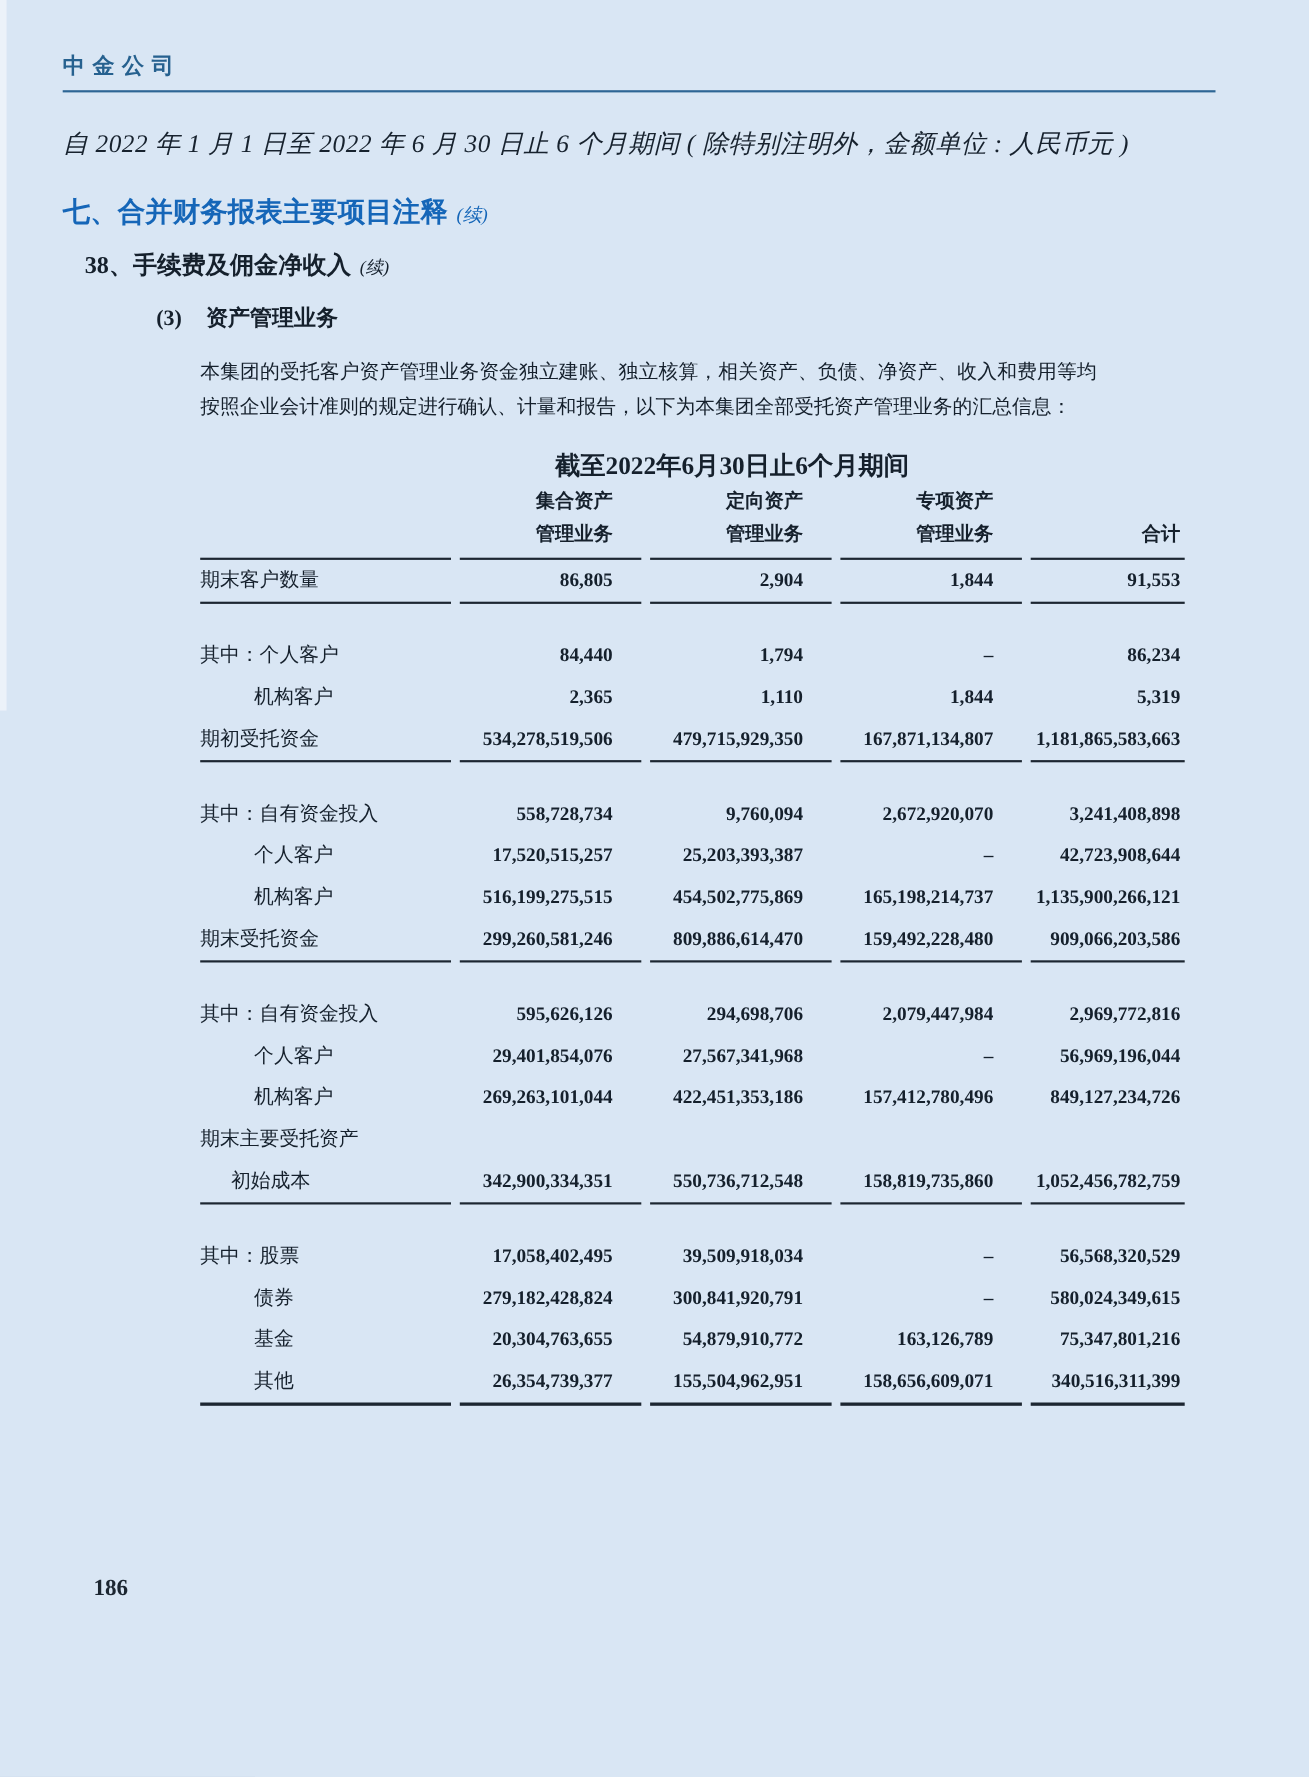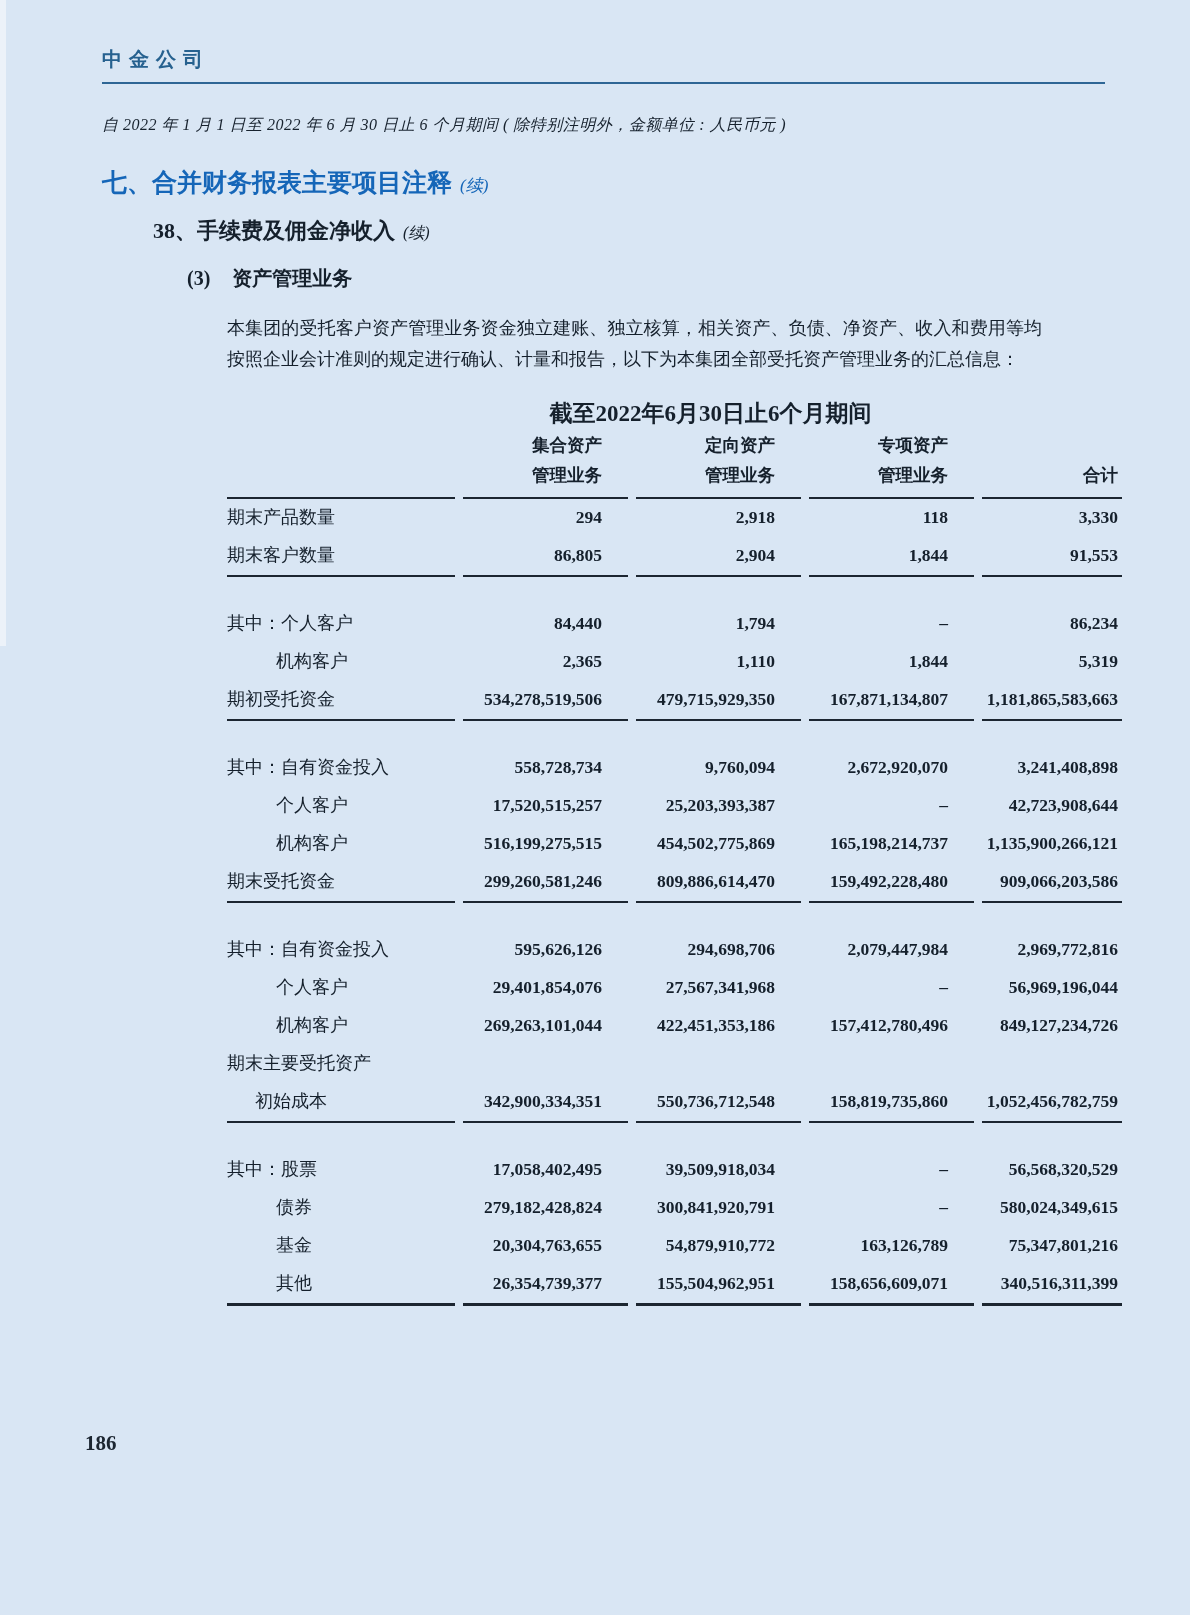--- a/index.html
+++ b/index.html
@@ -12,40 +12,40 @@
     width:1190px; height:1615px;
     background:#d9e6f4;
     color:#15202c;
     overflow:hidden;
     margin:0 auto;
   }
   .page-edge {
     position:absolute; left:0; top:0; width:6px; height:40%;
     background:#f4f7fb; opacity:.7;
   }
-  .content { padding:46px 85px 0 102px; }
+  .content { padding:46px 85px 0 57px; }
 
   .brand {
     font-size:20px; font-weight:bold; color:#26618f;
     letter-spacing:7px; margin-bottom:9px;
   }
   .head-divider { border:none; border-top:2px solid #2e6695; margin:0 0 16px 0; }
 
   .doc-title {
     font-size:43px; font-weight:bold; color:#1b619e;
     margin:6px 0 16px 0; letter-spacing:1px;
   }
   .doc-subtitle {
-    font-style:italic; font-size:16px; color:#17222e;
+    font-style:italic; font-size:23px; color:#17222e;
     margin-bottom:30px; letter-spacing:.5px;margin-top:31px;
   }
 
   .sec1 { font-size:25px; font-weight:bold; color:#1566b8; margin-bottom:17px; }
   .sec1 .cont { font-size:17px; font-style:italic; font-weight:normal; margin-left:8px; }
-  .sec2 { font-size:22px; font-weight:bold; color:#15202c; margin:0 0 19px 51px; }
+  .sec2 { font-size:22px; font-weight:bold; color:#15202c; margin:0 0 19px 20px; }
   .sec2 .cont { font-size:16px; font-style:italic; font-weight:normal; margin-left:8px; }
   .sec3 { font-size:20px; font-weight:bold; margin:0 0 21px 85px; }
   .sec3 .sec3-num { margin-right:22px; }
 
   .para {
     margin-left:125px; width:815px;
     font-size:18px; line-height:31px; text-align:justify;
     margin-bottom:26px;
   }
 
@@ -127,27 +127,20 @@
           <div class="l2">管理业务</div>
         </span>
         <span class="chead h4">
           <div class="l1"></div>
           <div class="l2">合计</div>
         </span>
       </div>
 
       <div>
 
-      <div class="trow">
-            <span class="tlabel">期末产品数量</span>
-            <span class="tval c1">294</span>
-            <span class="tval c2">2,918</span>
-            <span class="tval c3">118</span>
-            <span class="tval c4">3,330</span>
-          </div>
           <div class="trow rule-normal">
             <span class="tlabel">期末客户数量</span>
             <span class="tval c1">86,805</span>
             <span class="tval c2">2,904</span>
             <span class="tval c3">1,844</span>
             <span class="tval c4">91,553</span>
           </div>
           <div class="trow spacer">
             <span class="tlabel"></span>
             <span class="tval c1"></span>

